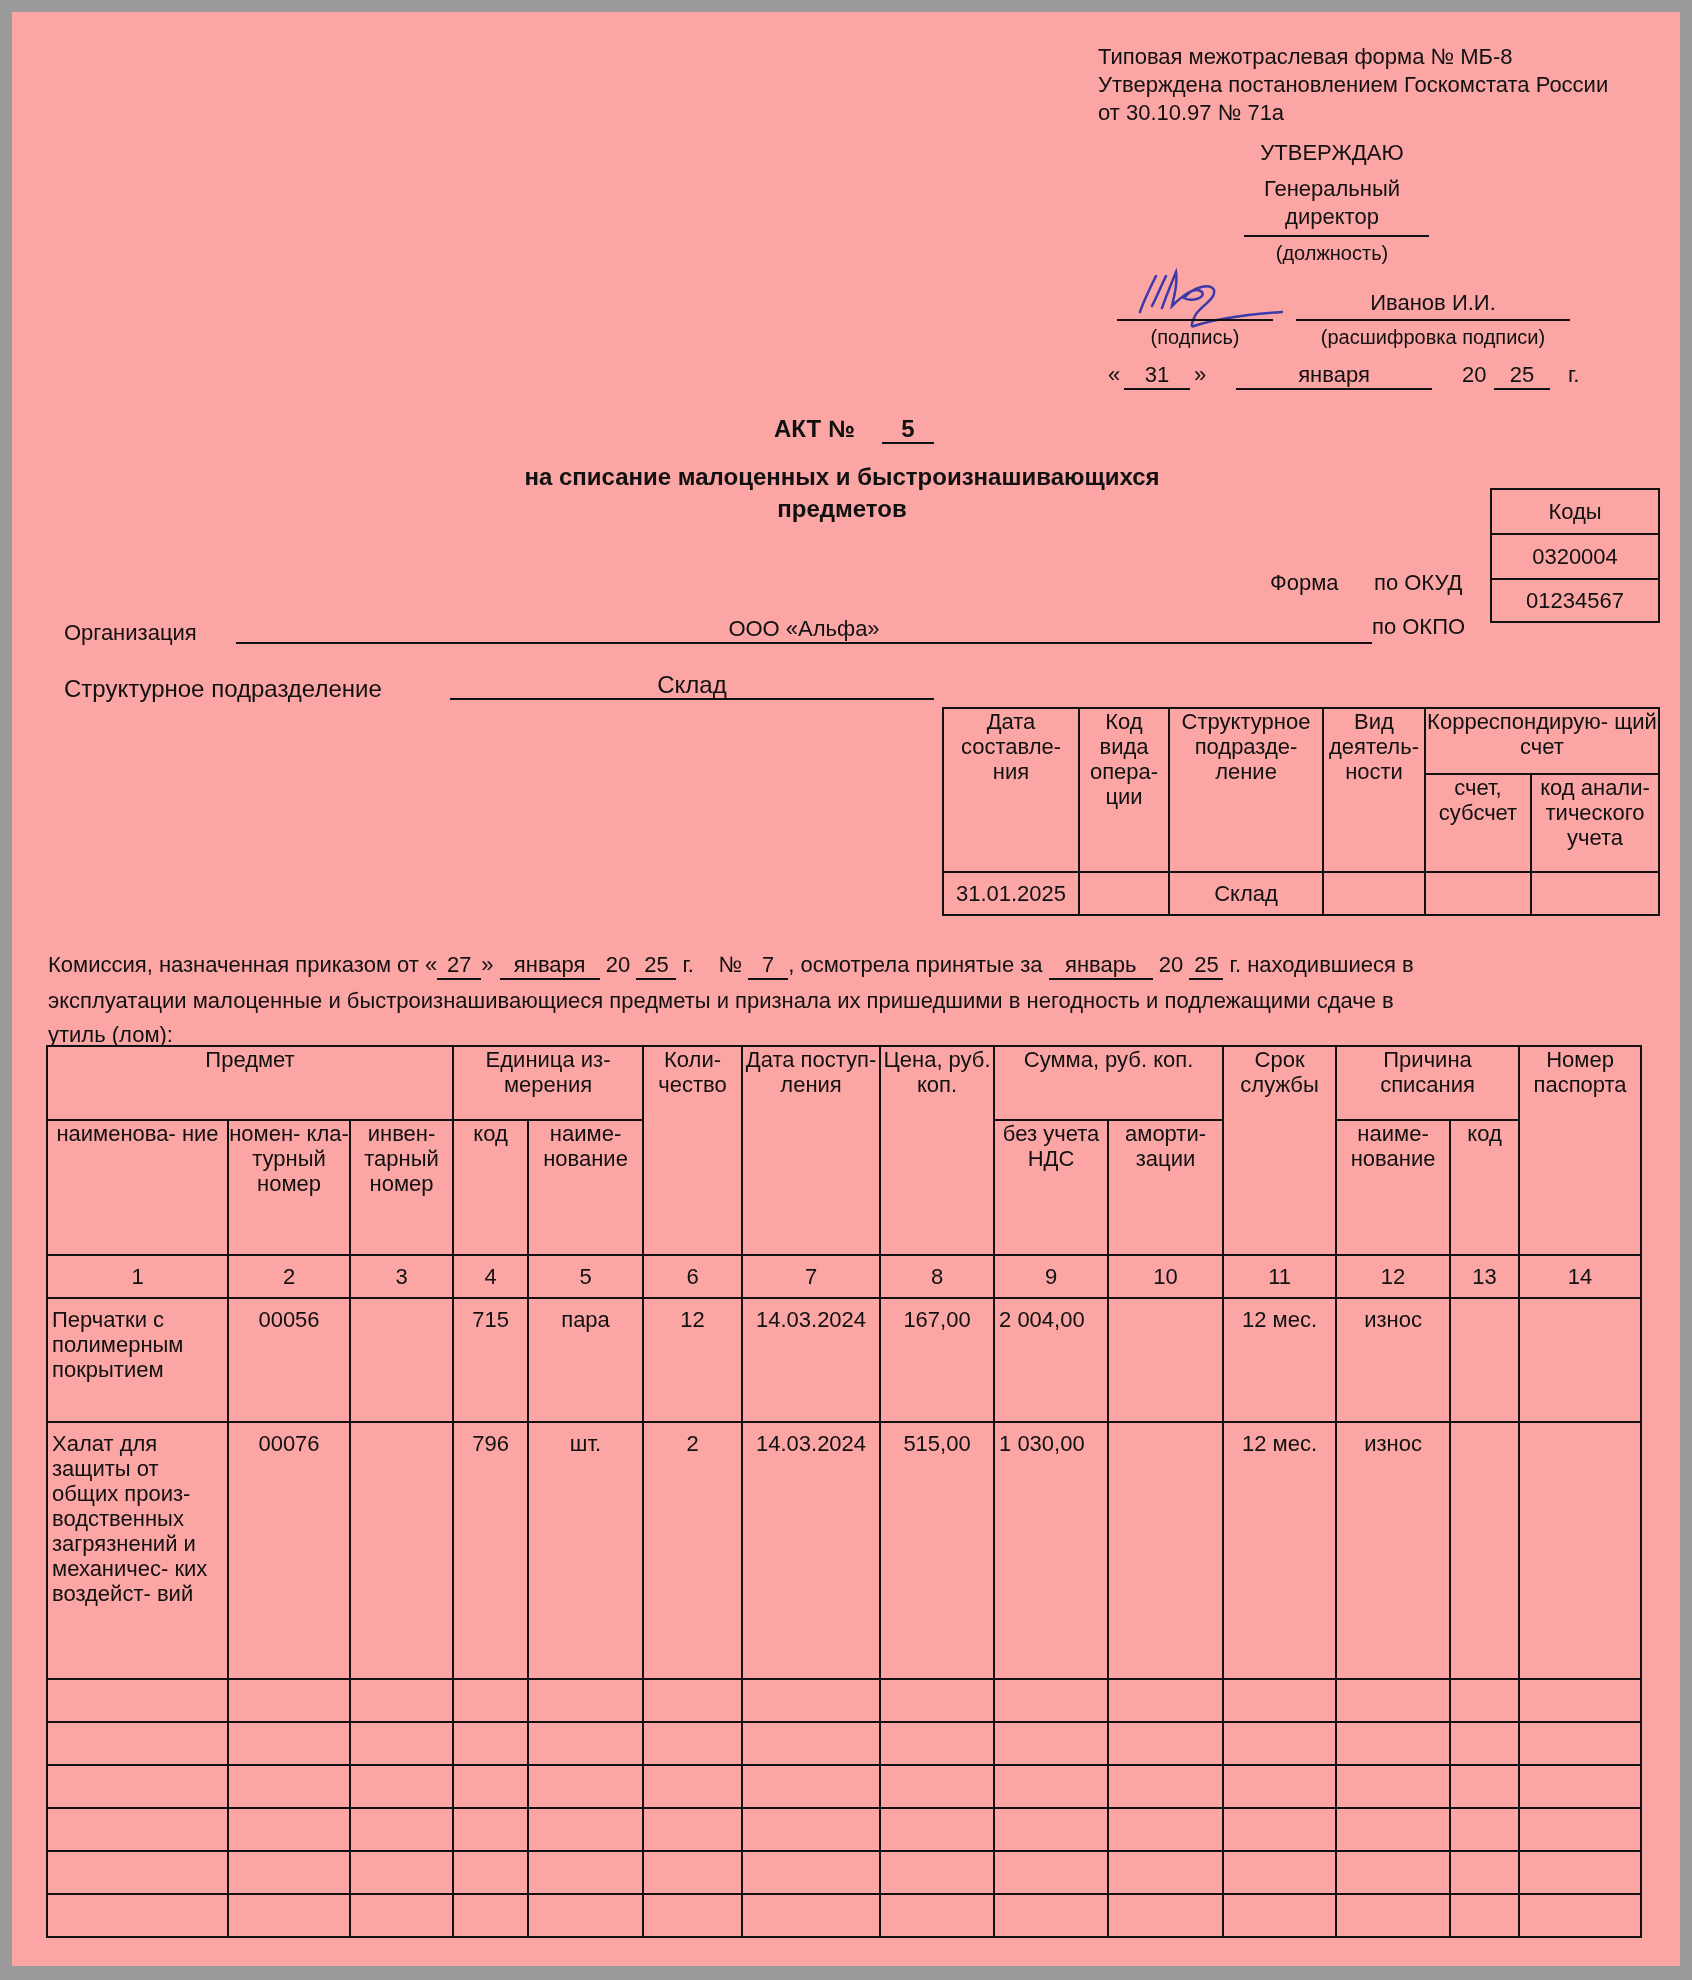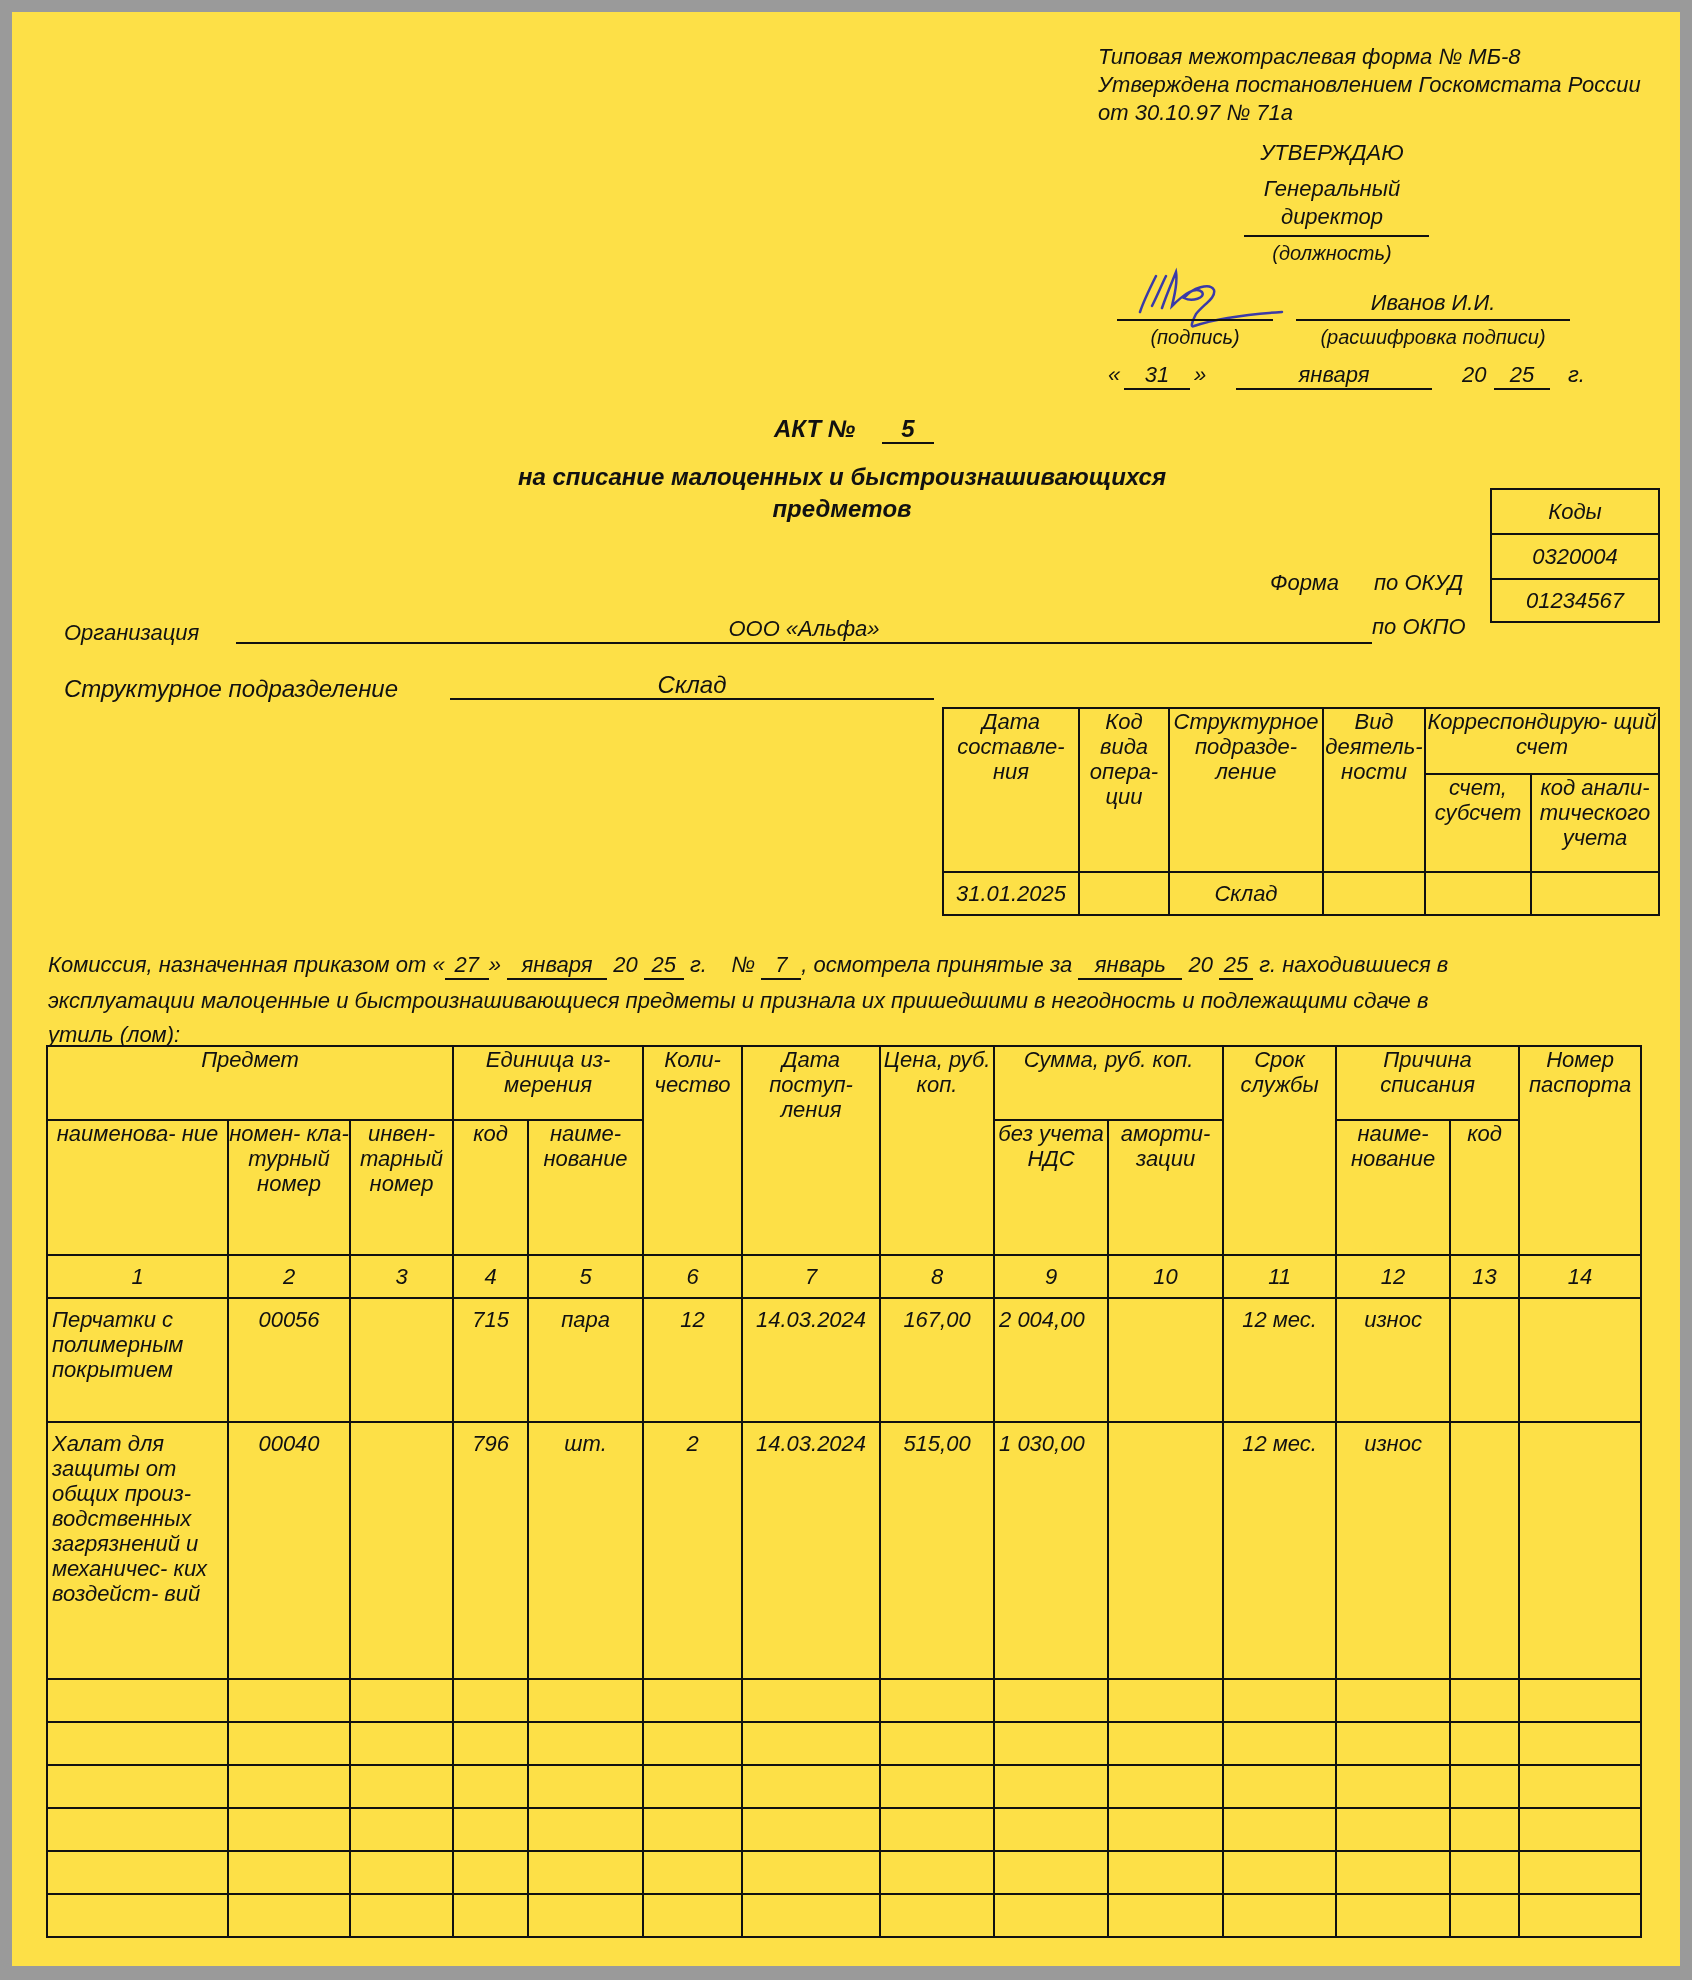--- a/index.html
+++ b/index.html
@@ -3,22 +3,21 @@
 <meta charset="utf-8">
 <style>
   html, body { margin: 0; padding: 0; }
   body {
     width: 1692px; height: 1980px; background: #9a9a9a;
     position: relative; overflow: hidden;
     font-family: "Liberation Sans", sans-serif; color: #111;
   }
   .page {
     position: absolute; left: 12px; top: 12px; width: 1668px; height: 1954px;
-    background: #fde047;
-    font-style: italic;
+    background: #fca5a5;
   }
   .abs { position: absolute; }
   .t { font-size: 22px; line-height: 26px; white-space: nowrap; }
   .c { text-align: center; }
   .uline { border-bottom: 2px solid #111; }
   .fill { position: absolute; text-align: center; border-bottom: 2px solid #111; font-size: 22px; line-height: 26px; height: 26px; }
   .small { font-size: 20px; }
 
   table { border-collapse: collapse; position: absolute; table-layout: fixed; }
   td { border: 2px solid #111; font-size: 22px; line-height: 25px; padding: 0; vertical-align: top; text-align: center; }
@@ -204,21 +203,21 @@
       <td>167,00</td>
       <td class="left">2 004,00</td>
       <td></td>
       <td>12 мес.</td>
       <td>износ</td>
       <td></td>
       <td></td>
     </tr>
     <tr class="data" style="height:257px;">
       <td class="left">Халат для защиты от общих произ- водственных загрязнений и механичес- ких воздейст- вий</td>
-      <td>00040</td>
+      <td>00076</td>
       <td></td>
       <td>796</td>
       <td>шт.</td>
       <td>2</td>
       <td>14.03.2024</td>
       <td>515,00</td>
       <td class="left">1 030,00</td>
       <td></td>
       <td>12 мес.</td>
       <td>износ</td>

